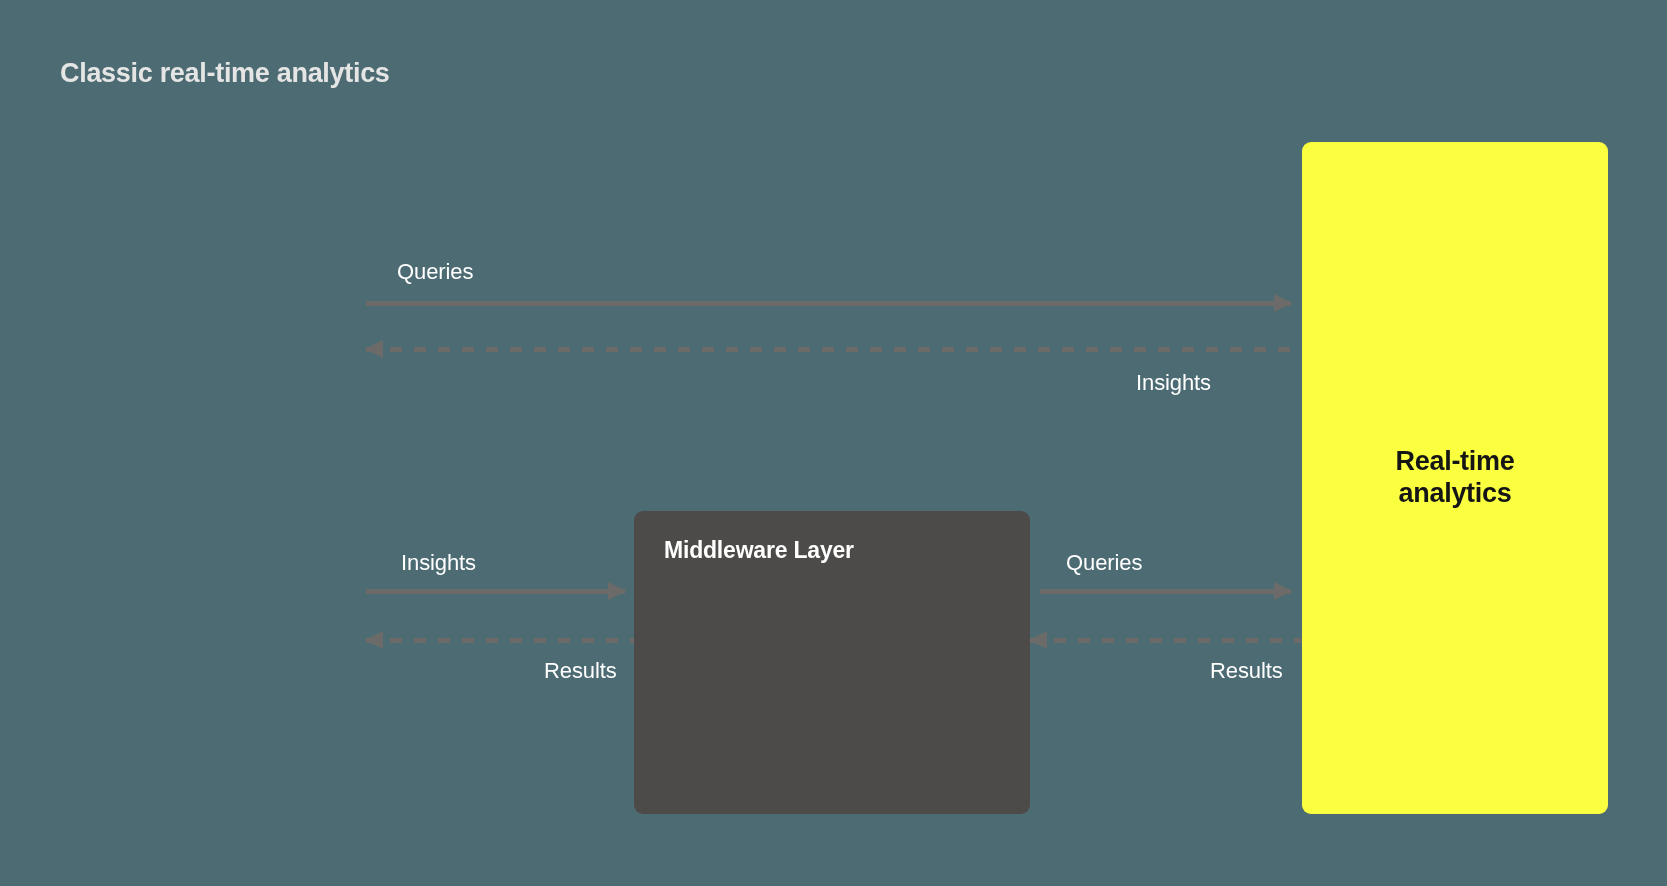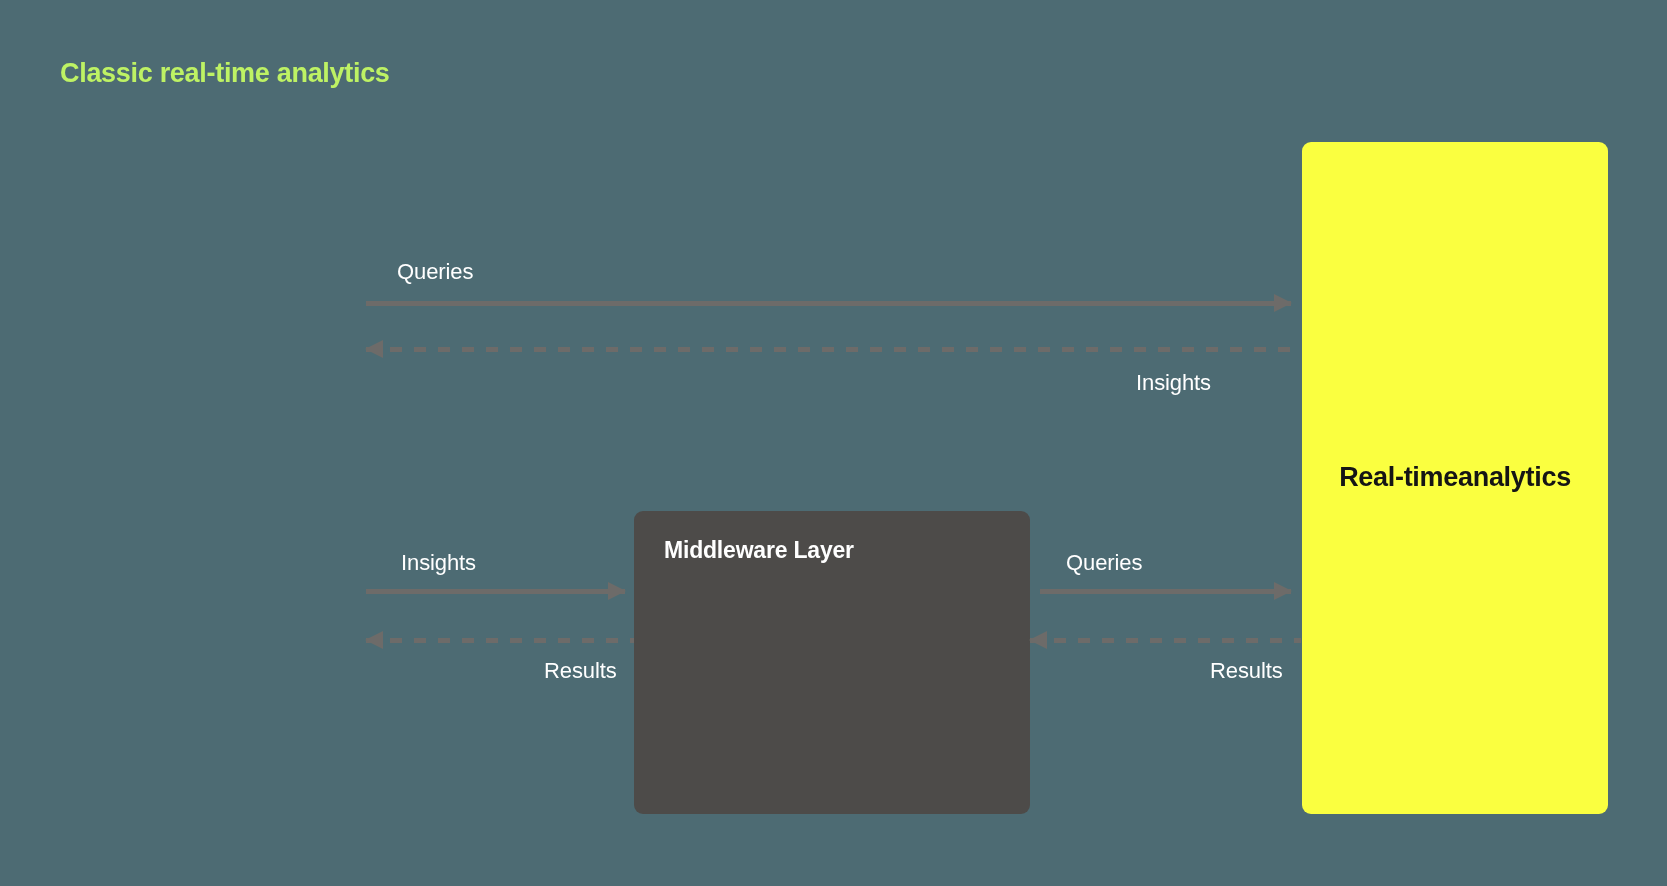--- a/index.html
+++ b/index.html
@@ -20,21 +20,21 @@
     height: 886px;
   }
 
   
   .page-title {
     position: absolute;
     left: 60px;
     top: 58px;
     font-size: 27px;
     font-weight: bold;
-    color: #bef264;
+    color: #e5e5e5;
     letter-spacing: -0.3px;
     white-space: nowrap;
   }
 
   
   .node {
     position: absolute;
     border-radius: 9px;
     box-sizing: border-box;
   }
@@ -94,21 +94,21 @@
     white-space: nowrap;
   }
 
   .database-label {
     position: absolute;
     left: 0;
     right: 0;
     top: 0;
     bottom: 0;
     display: flex;
-    flex-direction: row;
+    flex-direction: column;
     align-items: center;
     justify-content: center;
     font-size: 27px;
     font-weight: bold;
     color: #151515;
     line-height: 1.18;
     text-align: center;
     letter-spacing: -0.3px;
   }
 

